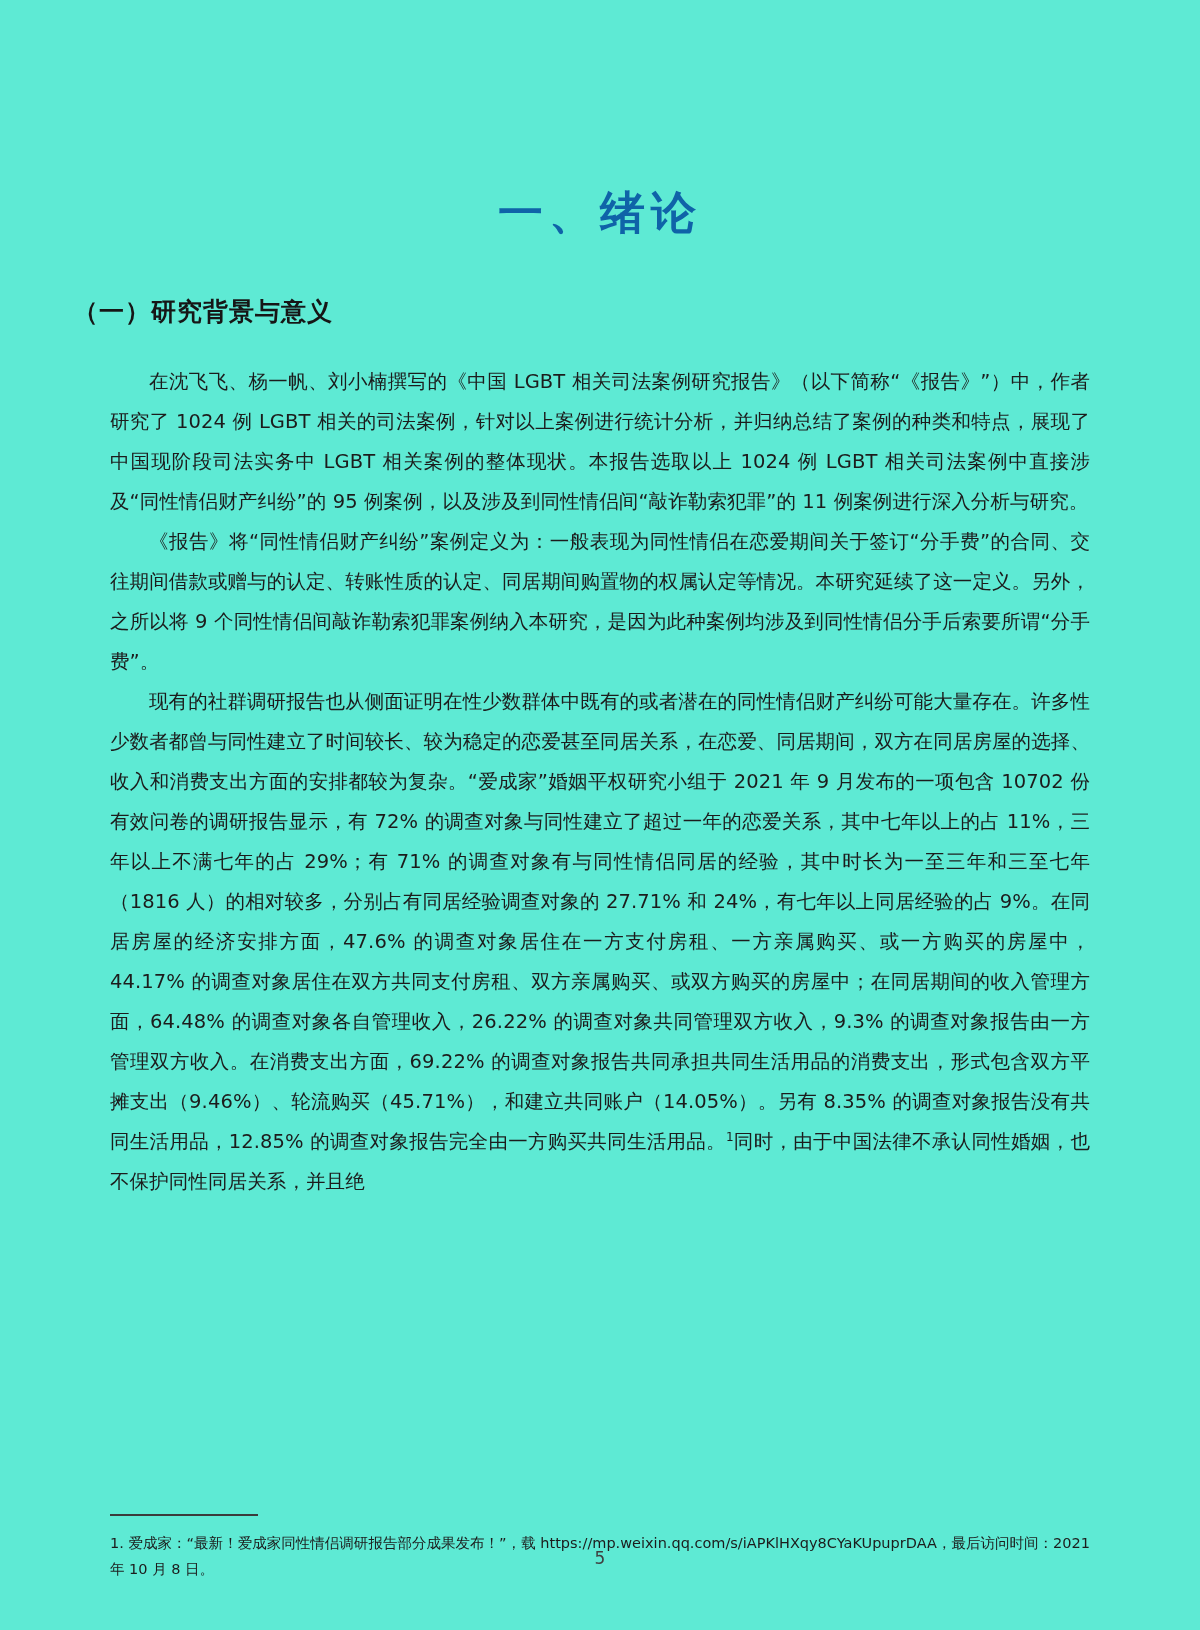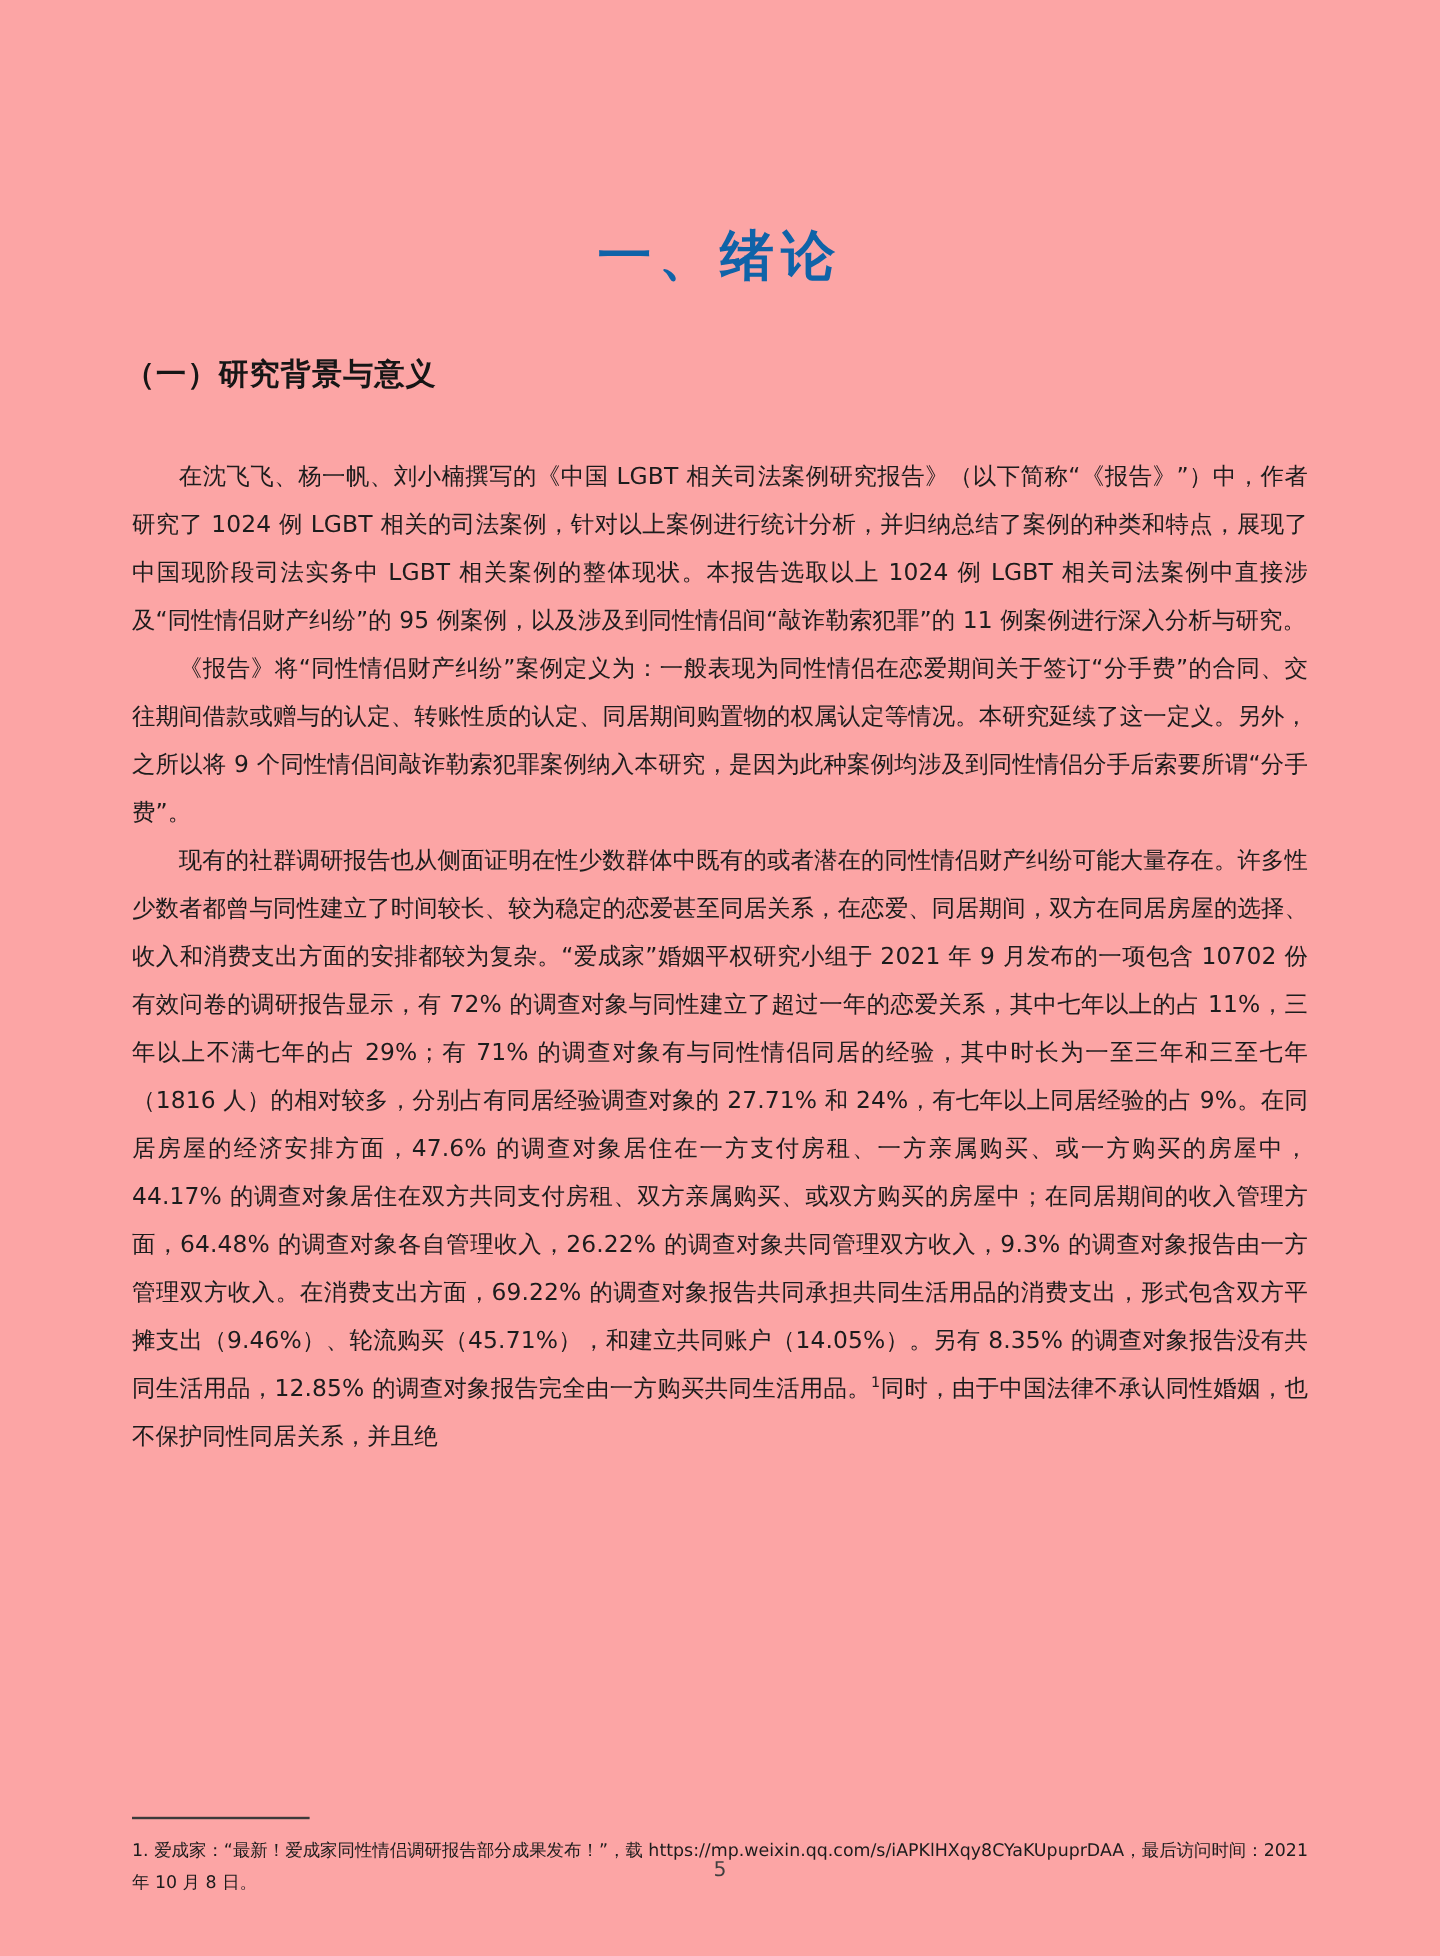--- a/index.html
+++ b/index.html
@@ -15,52 +15,52 @@
     color: #1a1a1a;
     position: relative;
     overflow: hidden;
   }
 
   .page {
     width: 1200px;
     height: 1630px;
     position: relative;
     padding: 0;
-    background: #fca5a5;
+    background: #5eead4;
   }
 
   
   .chapter-title {
     text-align: center;
     color: #0f63a8;
     font-family: "DejaVu Sans", "Liberation Sans", sans-serif;
     font-weight: 700;
     font-size: 45px;
     letter-spacing: 6px;
     margin: 0;
     padding-top: 186px;
     line-height: 1.2;
   }
 
   
   .section-heading {
     margin: 0;
     padding-top: 55px;
-    padding-left: 104px;
+    padding-left: 73px;
     font-family: "DejaVu Sans", "Liberation Sans", sans-serif;
     font-weight: 700;
     font-size: 25px;
     letter-spacing: 1px;
     color: #161616;
   }
 
   
   .body-copy {
     padding: 0 110px 0 110px;
-    margin-top: 49px;
+    margin-top: 34px;
   }
   .body-copy p {
     margin: 0;
     font-family: "DejaVu Sans", "Liberation Sans", sans-serif;
     font-size: 19.5px;
     line-height: 40px;
     text-align: justify;
     text-justify: inter-character;
     text-indent: 2em;
     color: #1c1c1c;

